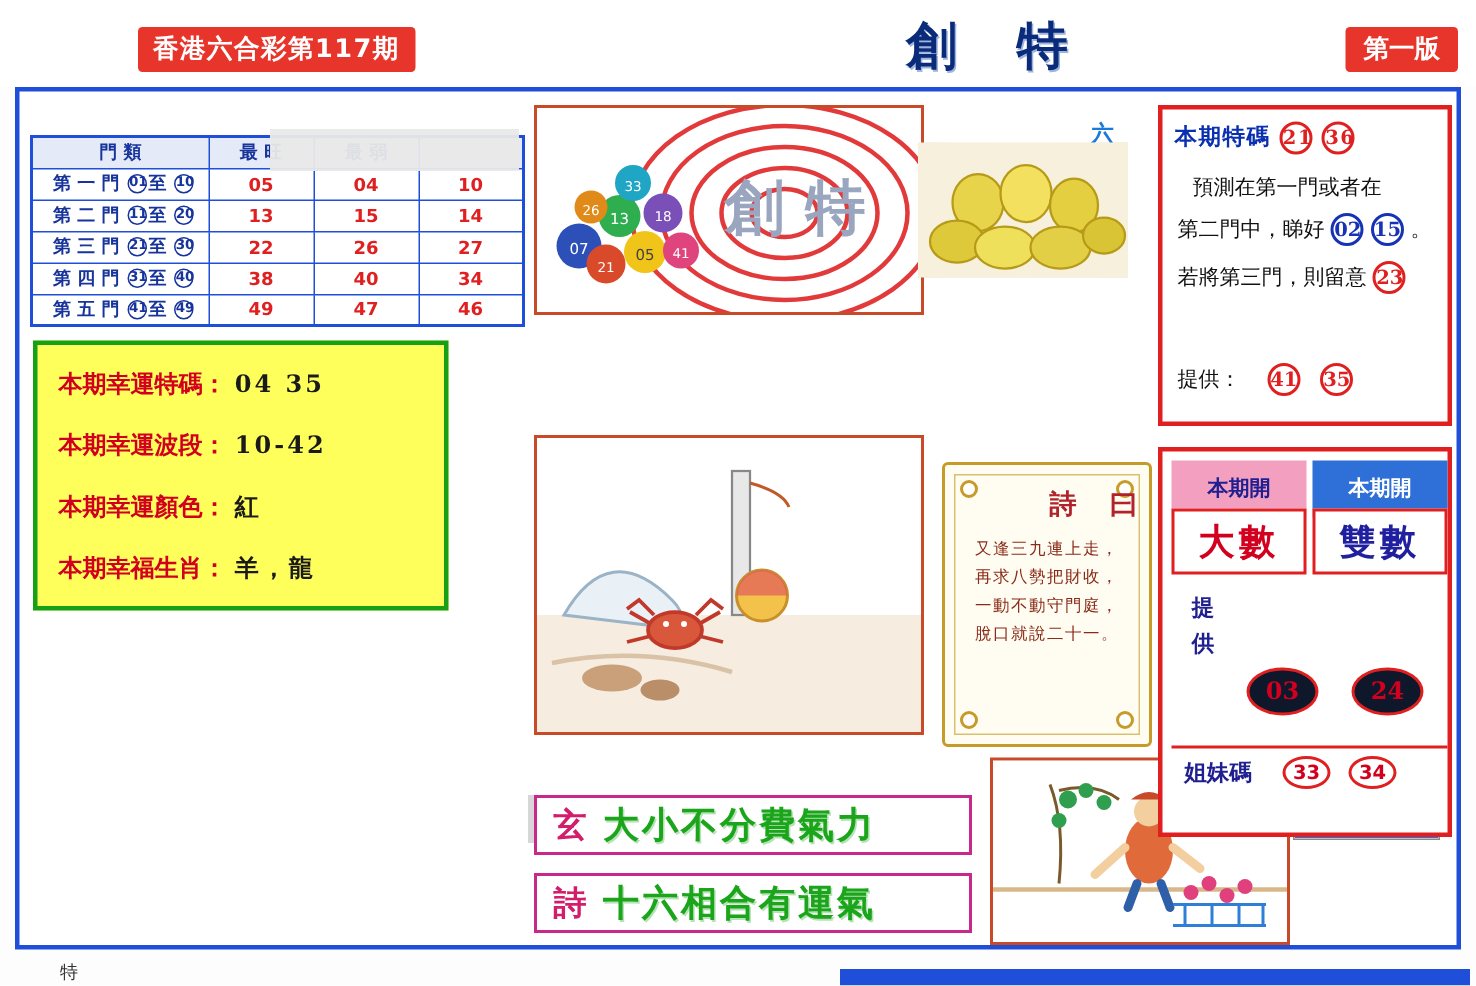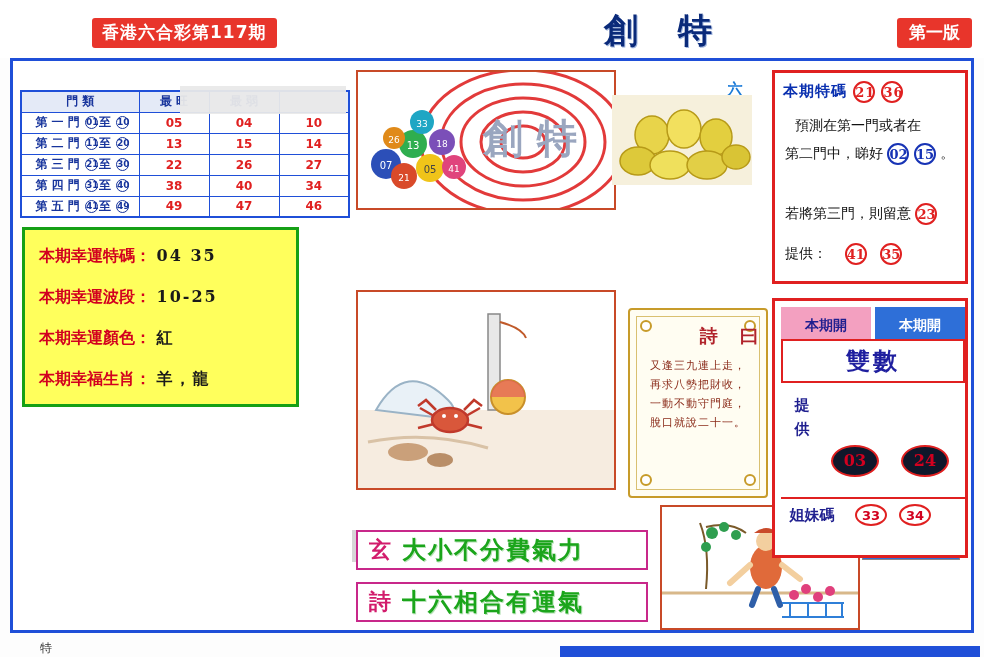--- a/index.html
+++ b/index.html
@@ -183,21 +183,21 @@
     font-size:13px; font-weight:bold; text-align:center; vertical-align:middle;
   }
   .ball-o.blue { border-color:#1733b5; color:#1733b5; }
   .sp-line {
     position:absolute; left:10px; width:176px;
     font-size:14px; color:#111; font-family:"DejaVu Serif","Liberation Serif",serif;
     line-height:24px; white-space:nowrap;
   }
   .sp-l1 { top:40px; left:20px; }
   .sp-l2 { top:68px; }
-  .sp-l3 { top:100px;margin-top:28px; }
+  .sp-l3 { top:100px; }
   .sp-l5 { top:168px; }
 
   
   .open-box {
     position:absolute; left:0px; top:236px; width:196px; height:260px;
     border:3px solid #e02020; background:#ffffff;
   }
   .open-head { position:absolute; left:6px; top:6px; width:184px; height:38px; display:flex; gap:4px; }
   .oh-l { flex:1; background:#f3a0c0; color:#1f1f8f; font-weight:bold; font-size:14px;
     display:flex; align-items:center; justify-content:center; font-family:"DejaVu Serif","Liberation Serif",serif;}
@@ -343,21 +343,21 @@
 
     <div class="smear"></div>
 
     <div class="lucky-box">
       <div class="lucky-row lr1">
         <span>本期幸運特碼：</span>
         <span class="lucky-val">04    35</span>
       </div>
       <div class="lucky-row lr2">
         <span>本期幸運波段：</span>
-        <span class="lucky-val">10-25</span>
+        <span class="lucky-val">10-42</span>
       </div>
       <div class="lucky-row lr3">
         <span>本期幸運顏色：</span>
         <span class="lucky-val">紅</span>
       </div>
       <div class="lucky-row lr4">
         <span>本期幸福生肖：</span>
         <span class="lucky-val">羊，龍</span>
       </div>
     </div>
@@ -541,20 +541,21 @@
         <span class="ball-o">35</span>
       </div>
     </div>
 
     <div class="open-box">
       <div class="open-head">
         <div class="oh-l">本期開</div>
         <div class="oh-r">本期開</div>
       </div>
       <div class="open-big">
+        <div class="ob-l">大數</div>
         <div class="ob-r">雙數</div>
       </div>
       <div class="supply-label">
         <div>提</div>
         <div>供</div>
       </div>
       <div class="oval ov1">03</div>
       <div class="oval ov2">24</div>
       <div class="sister-row">
         <div class="sister-label">姐妹碼</div>

